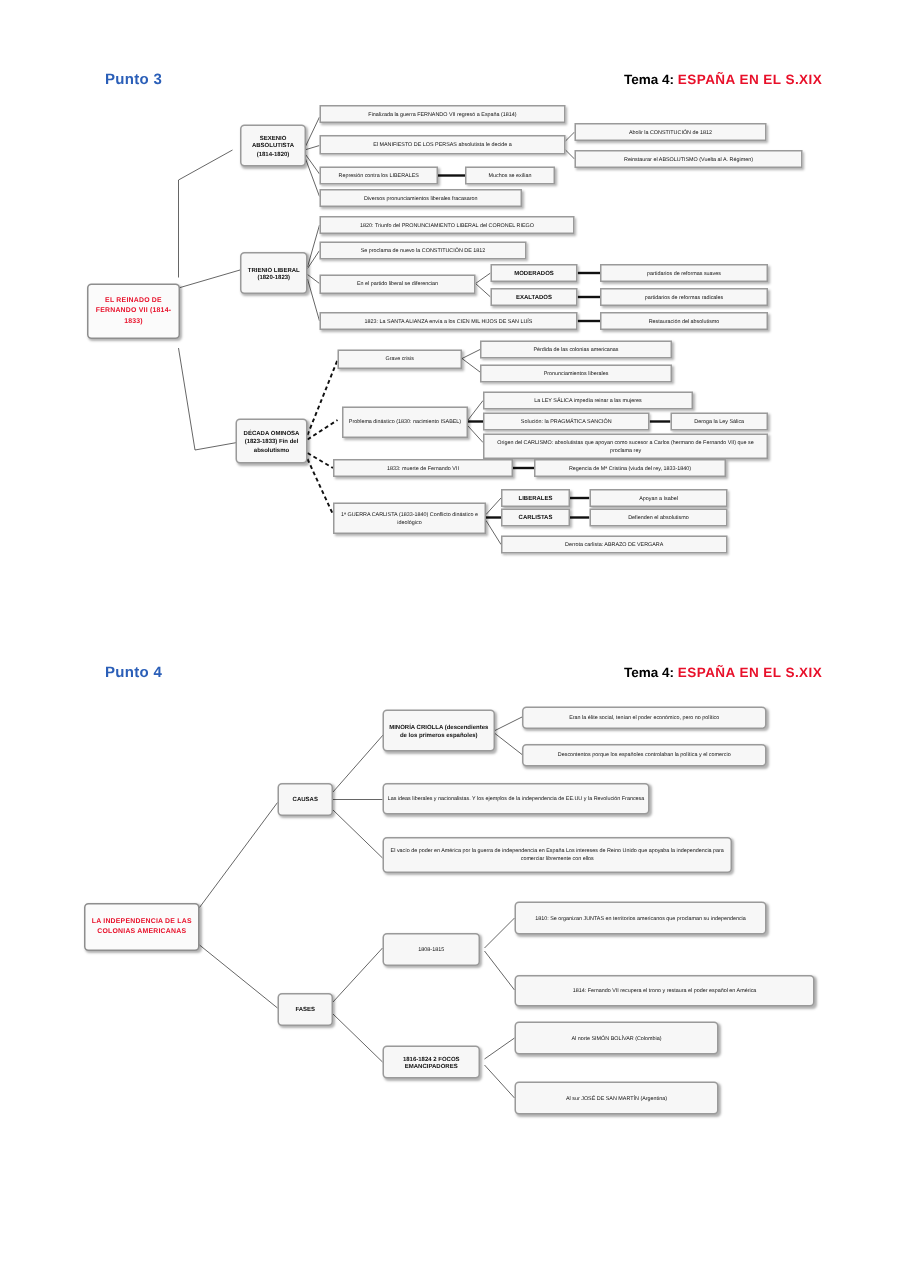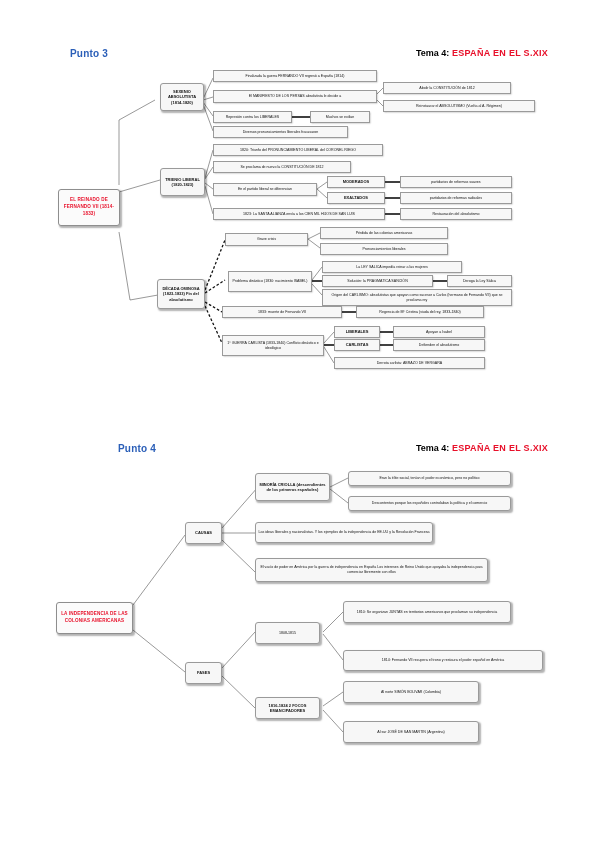--- a/index.html
+++ b/index.html
@@ -129,21 +129,21 @@
   <div class="node" style="left:222px;top:306px;width:120px;height:12px;">1833: muerte de Fernando VII</div>
   <div class="node" style="left:356px;top:306px;width:128px;height:12px;">Regencia de Mª Cristina (viuda del rey, 1833-1840)</div>
 
   <div class="node" style="left:222px;top:335px;width:102px;height:21px;">1ª GUERRA CARLISTA (1833-1840) Conflicto dinástico e ideológico</div>
   <div class="node key" style="left:334px;top:326px;width:46px;height:12px;">LIBERALES</div>
   <div class="node" style="left:393px;top:326px;width:92px;height:12px;">Apoyan a Isabel</div>
   <div class="node key" style="left:334px;top:339px;width:46px;height:12px;">CARLISTAS</div>
   <div class="node" style="left:393px;top:339px;width:92px;height:12px;">Defienden el absolutismo</div>
   <div class="node" style="left:334px;top:357px;width:151px;height:12px;">Derrota carlista: ABRAZO DE VERGARA</div>
 
-  <div class="punto" style="left:70px;top:443px;margin-left:48px;">Punto 4</div>
+  <div class="punto" style="left:70px;top:443px;">Punto 4</div>
   <div class="tema" style="left:416px;top:443px;"><span>Tema 4:</span> <span class="red">ESPAÑA EN EL S.XIX</span></div>
 
   <svg class="links">
     <path class="lnk" d="M133,605 L185,535"></path>
     <path class="lnk" d="M133,630 L185,672"></path>
 
     <path class="lnk" d="M222,528 L258,487"></path>
     <path class="lnk" d="M222,533 L255,533"></path>
     <path class="lnk" d="M222,540 L255,572"></path>
 

